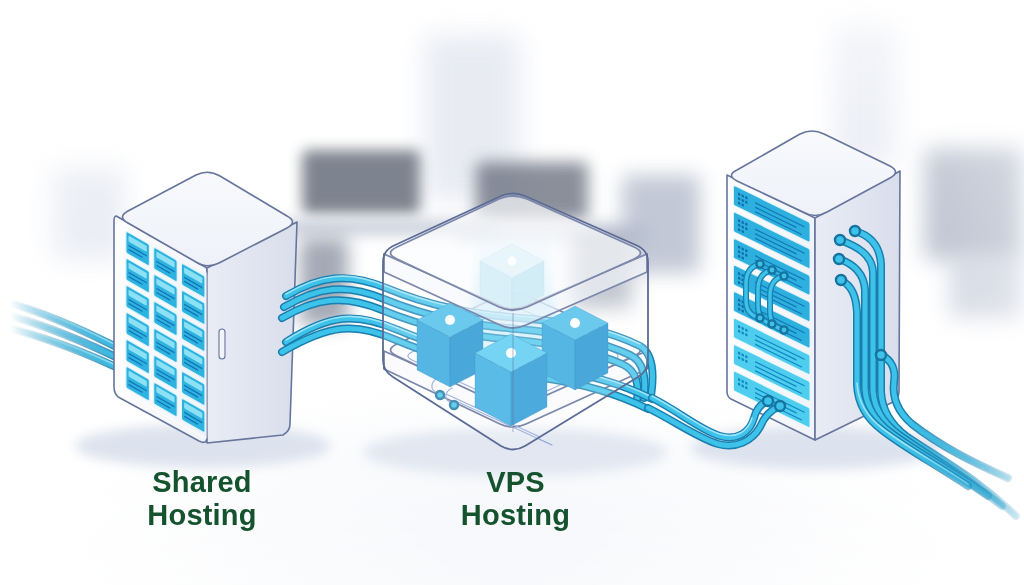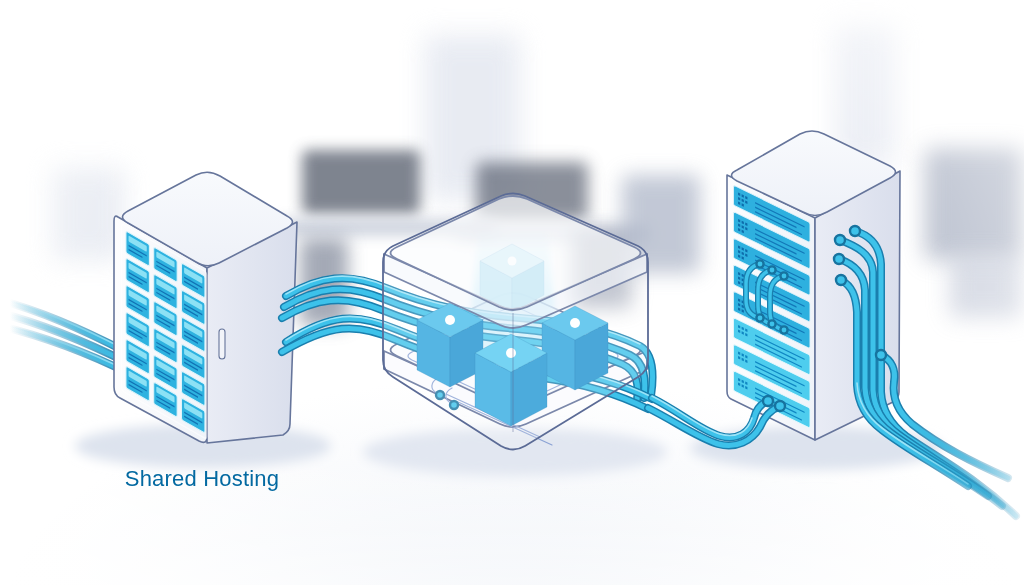--- a/index.html
+++ b/index.html
@@ -26,22 +26,22 @@
     background:radial-gradient(ellipse 75% 70% at 50% 44%, rgba(255,255,255,0) 52%, rgba(255,255,255,.92) 100%);}
   svg.scene{position:absolute;left:0;top:0;}
   
   .co{fill:none;stroke:#1a7fae;stroke-width:8;stroke-linecap:round;stroke-linejoin:round;}
   .ci{fill:none;stroke:#3dc2ea;stroke-width:5;stroke-linecap:round;stroke-linejoin:round;}
   .ch{fill:none;stroke:#a5e7f8;stroke-width:1.6;stroke-linecap:round;stroke-linejoin:round;opacity:.9;}
   .tr{fill:none;stroke:#8ba2d4;stroke-width:1.2;stroke-linecap:round;stroke-linejoin:round;}
   .bulb{fill:#3dc2ea;stroke:#17739f;stroke-width:2.4;}
   .glass{stroke:#5b6b96;stroke-width:1.8;stroke-linejoin:round;}
   .bodyline{stroke:#66759b;stroke-width:1.6;stroke-linejoin:round;}
-  .label{position:absolute;top:466px;text-align:center;font-size:22px;font-weight:400;
-         color:#0369a1;letter-spacing:.2px;}
+  .label{position:absolute;top:466px;text-align:center;font-size:29px;font-weight:700;
+         color:#14532d;letter-spacing:.2px;}
   .lab-shared{left:112px;width:180px;}
   .lab-vps{left:428px;width:175px;}
   .lab-dedicated{left:722px;width:186px;}
 </style>
 </head>
 <body>
 
 <div class="stage">
 
   <div class="bg">
@@ -287,13 +287,14 @@
       <path class="ci" style="stroke:url(#gRi)" d="M881 355 C 892 360 896 370 894 382 C 892 398 898 412 912 424 C 940 446 972 462 1008 478"></path>
       <circle class="bulb" cx="855" cy="231" r="5"></circle>
       <circle class="bulb" cx="840" cy="240" r="5"></circle>
       <circle class="bulb" cx="839" cy="259" r="5"></circle>
       <circle class="bulb" cx="841" cy="280" r="5"></circle>
       <circle class="bulb" cx="881" cy="355" r="5"></circle>
     </g>
   </svg>
 
   <div class="label lab-shared">Shared Hosting</div>
+  <div class="label lab-vps">VPS Hosting</div>
 </div>
 
 </body></html>

